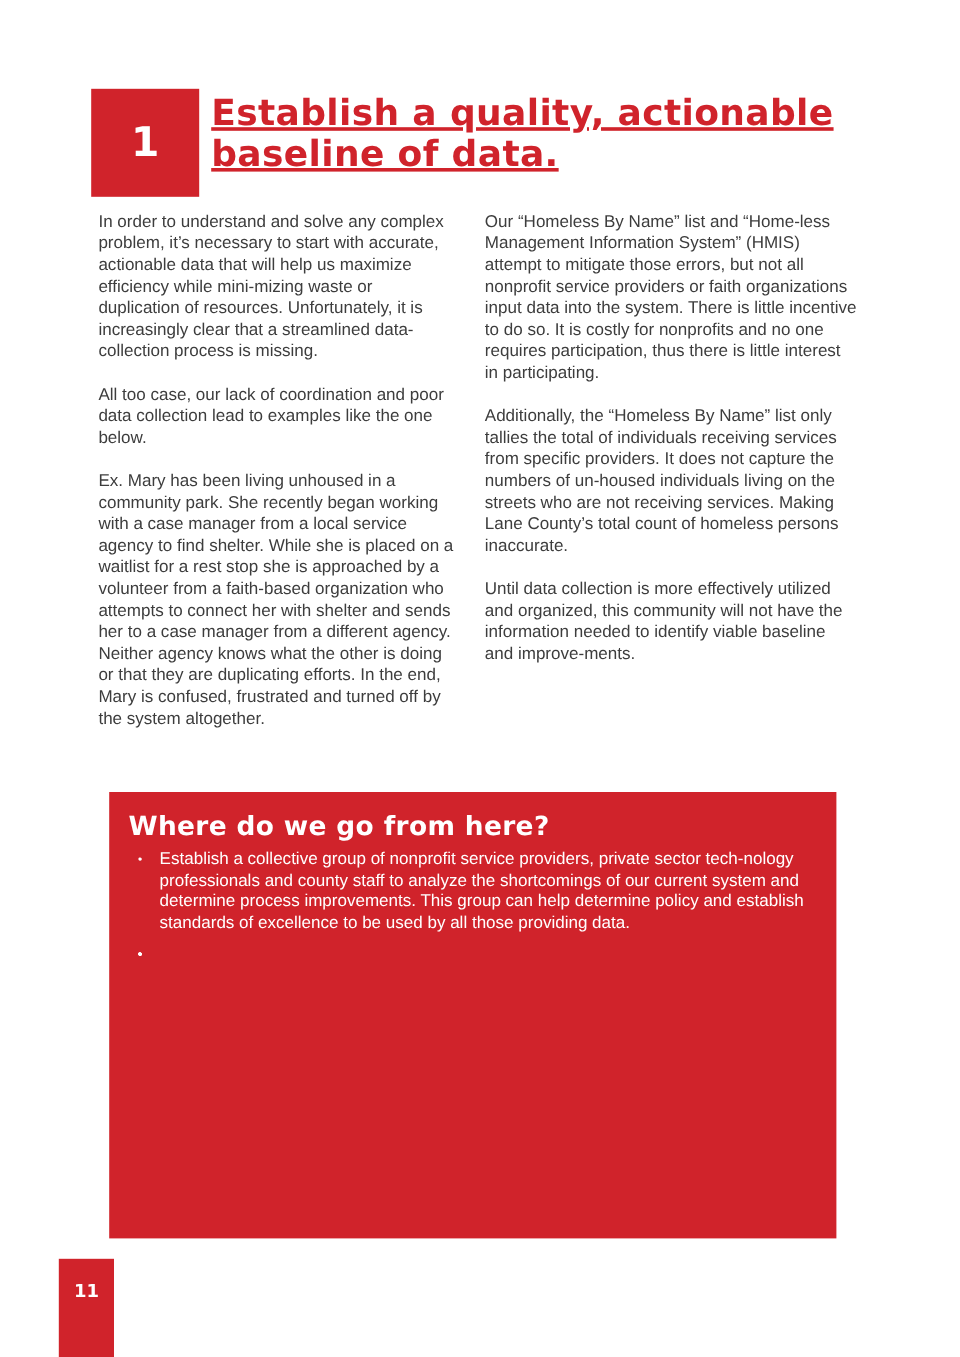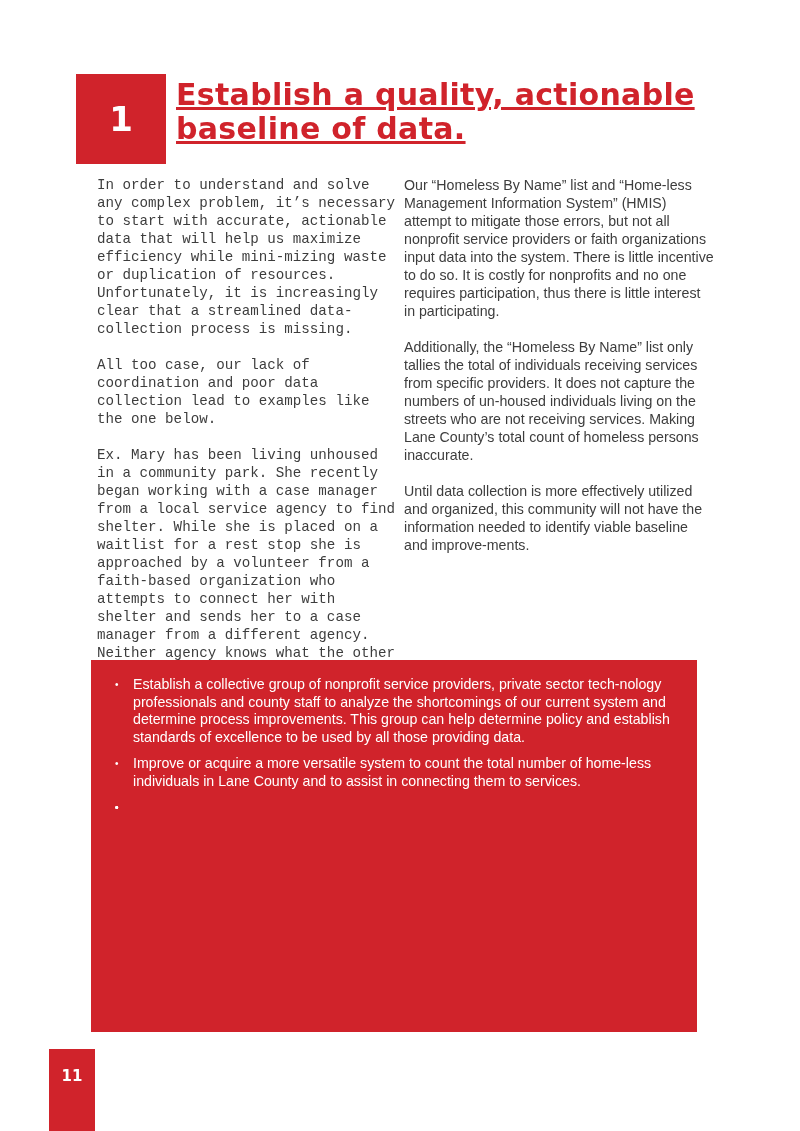--- a/index.html
+++ b/index.html
@@ -44,21 +44,21 @@
       text-decoration: underline;
     }
     .col {
       position: absolute;
       top: 176px;
       color: #3d3d3d;
       font-family: "Liberation Sans", sans-serif;
       font-size: 14.2px;
       line-height: 18px;
     }
-    .col-left { left: 97px; width: 300px; font-family: Liberation Mono, monospace; }
+    .col-left { left: 82px; width: 300px; }
     .col-right { left: 404px; width: 310px; }
     .col p {
       margin: 0 0 18px 0;
       white-space: pre-line;
     }
     .callout {
       position: absolute;
       left: 91px;
       top: 660px;
       width: 606px;
@@ -126,23 +126,24 @@
   <p>Ex. Mary has been living unhoused in a community park. She recently began working with a case manager from a local service agency to find shelter. While she is placed on a waitlist for a rest stop she is approached by a volunteer from a faith-based organization who attempts to connect her with shelter and sends her to a case manager from a different agency. Neither agency knows what the other is doing or that they are duplicating efforts. In the end, Mary is confused, frustrated and turned off by the system altogether.</p>
 </div>
 
 <div class="col col-right">
   <p>Our “Homeless By Name” list and “Home-less Management Information System” (HMIS) attempt to mitigate those errors, but not all nonprofit service providers or faith organizations input data into the  system. There is little incentive to do so. It is costly for nonprofits and no one requires participation, thus there is little interest in participating.</p>
   <p>Additionally, the “Homeless By Name” list only tallies the total of individuals receiving services from specific providers. It does not capture the numbers of un-housed individuals living on the streets who are not receiving services. Making Lane County’s total count of homeless persons inaccurate.</p>
   <p>Until data collection is more effectively utilized and organized, this community will not have the information needed to identify viable baseline and improve-ments.</p>
 </div>
 
 <div class="callout">
+  <h2>Where do we go from here?</h2>
   <ul>
     <li><span class="bullet">•</span><span>Establish a collective group of nonprofit service providers, private sector      tech-nology professionals and county staff to analyze the shortcomings of our current system and determine process improvements. This group can help determine policy and establish standards of excellence to be used by all those providing data.</span></li>
-    <li><span class="bullet">•</span><span>Improve or acquire a more versatile system to count the total number of home-less individuals in Lane County and to assist in connecting them to services.</span></li>
+    <li><span class="bullet">•</span></li>
     <li><span class="bullet">•</span></li>
     <li><span class="bullet">•</span></li>
     <li><span class="bullet">•</span></li>
     <li><span class="bullet">•</span></li>
   </ul>
 </div>
 
 <div class="page-box">
   <span>11</span>
 </div>

